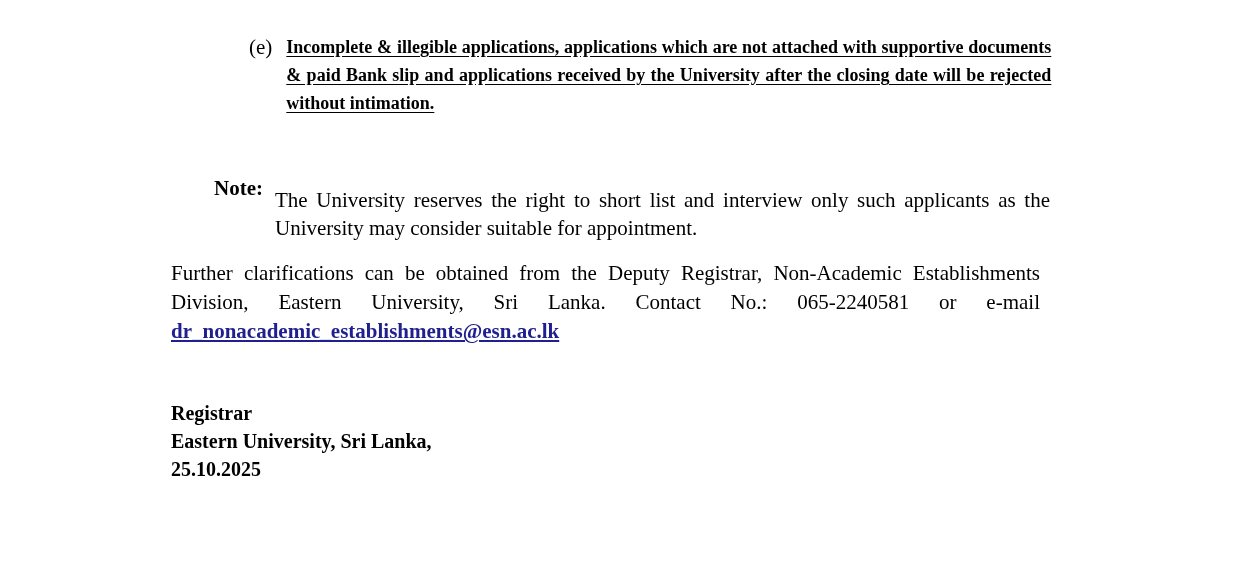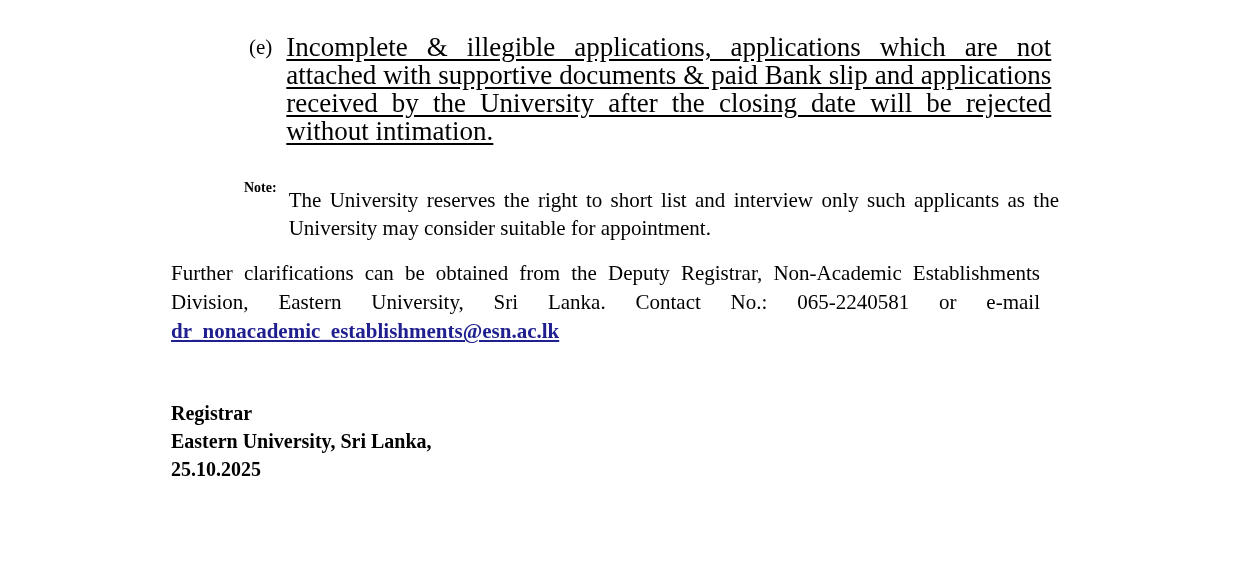--- a/index.html
+++ b/index.html
@@ -31,46 +31,45 @@
     align-items: flex-start;
   }
   .clause-marker {
     font-size: 21px;
     line-height: 28px;
     font-weight: 400;
     white-space: nowrap;
     padding-right: 14px;
   }
   .clause-text {
-    font-size: 27px;
+    font-size: 18px;
     line-height: 28px;
-    font-weight: normal;
+    font-weight: bold;
     text-decoration: underline;
     text-align: justify;
     text-justify: inter-word;
     width: 765px;
     text-underline-offset: 3px;
   }
 
   
   .note-block {
     position: absolute;
     left: 214px;
     top: 174px;
     width: 845px;
     display: flex;
     align-items: flex-start;
   }
   .note-label {
-    font-size: 14px;
+    font-size: 21px;
     line-height: 28px;
     font-weight: bold;
     white-space: nowrap;
     padding-right: 12px;
-    margin-left: 30px;
   }
   .note-text {
     font-size: 21px;
     line-height: 28px;
     text-align: justify;
     text-justify: inter-word;
     width: 775px;
     margin-top: 12px;
   }
 

